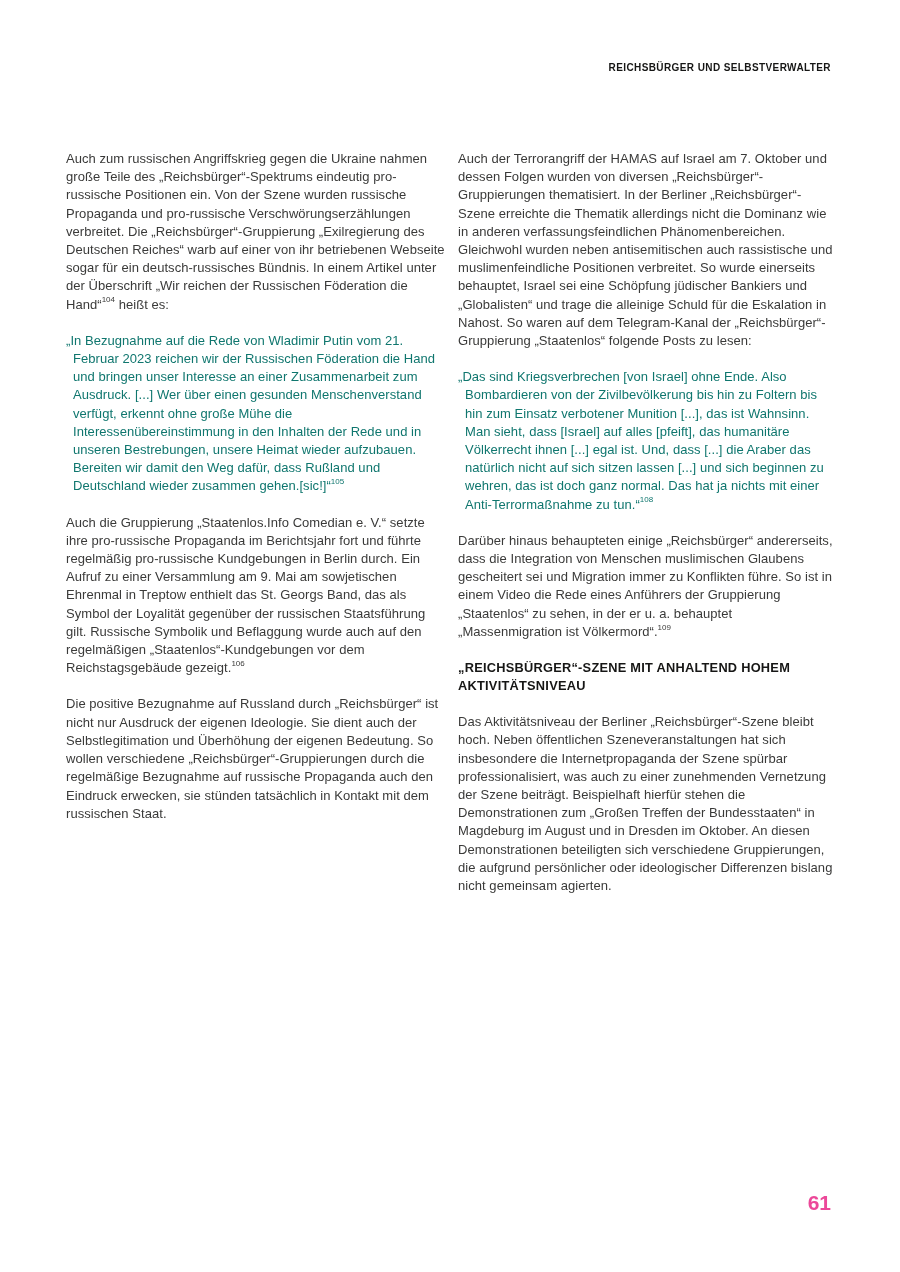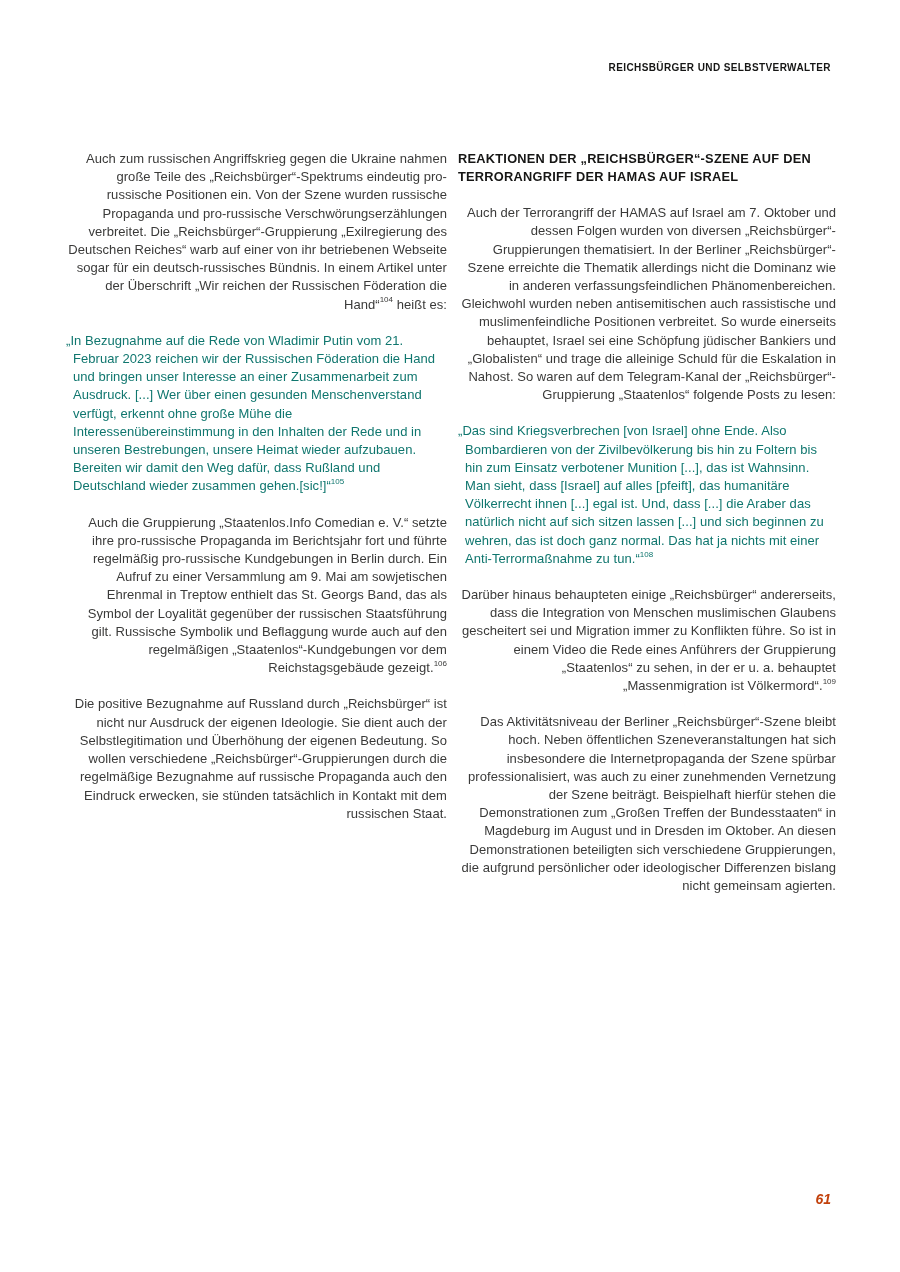--- a/index.html
+++ b/index.html
@@ -27,21 +27,21 @@
     top: 150px;
   }
   .col-left  { left: 66px;  width: 381px; }
   .col-right { left: 458px; width: 378px; }
   p.body {
     font-size: 13px;
     line-height: 18.2px;
     letter-spacing: 0.05px;
     color: #3a3a39;
     margin: 0 0 18px 0;
-    text-align: right;
+    text-align: left;
   }
   p.quote {
     font-size: 13px;
     line-height: 18.2px;
     letter-spacing: 0.05px;
     color: #0f766e;
     margin: 0 0 18px 0;
     padding-left: 7px;
     text-indent: -7px;
   }
@@ -58,24 +58,23 @@
     line-height: 0;
     position: relative;
     top: -1px;
     vertical-align: super;
     letter-spacing: 0;
   }
   .page-number {
     position: absolute;
     top: 1191px;
     right: 69px;
-    font-size: 14px;
+    font-size: 21px;
     font-weight: bold;
-    color: #c2410c;
-    font-style: italic;
+    color: #ec4899;
   }
 </style>
 </head>
 <body>
 
 <div class="page">
 
   <div class="running-head">REICHSBÜRGER UND SELBSTVERWALTER</div>
 
   <div class="col col-left">
@@ -85,29 +84,29 @@
     <p class="quote"><span>„In Bezugnahme auf die Rede von Wladimir Putin vom 21. Februar 2023 reichen wir der Russischen Föderation die Hand und bringen unser Interesse an einer Zusammenarbeit zum Ausdruck. [...] Wer über einen gesunden Menschenverstand verfügt, erkennt ohne große Mühe die Interessenübereinstimmung in den Inhalten der Rede und in unseren Bestrebungen, unsere Heimat wieder aufzubauen. Bereiten wir damit den Weg dafür, dass Rußland und Deutschland wieder zusammen gehen.[sic!]“</span><sup class="fn">105</sup></p>
 
     <p class="body"><span>Auch die Gruppierung „Staatenlos.Info Comedian e. V.“ setzte ihre pro-russische Propaganda im Berichtsjahr fort und führte regelmäßig pro-russische Kundgebungen in Berlin durch. Ein Aufruf zu einer Versammlung am 9. Mai am sowjetischen Ehrenmal in Treptow enthielt das St. Georgs Band, das als Symbol der Loyalität gegenüber der russischen Staatsführung gilt. Russische Symbolik und Beflaggung wurde auch auf den regelmäßigen „Staatenlos“-Kundgebungen vor dem Reichstagsgebäude gezeigt.</span><sup class="fn">106</sup></p>
 
     <p class="body"><span>Die positive Bezugnahme auf Russland durch „Reichsbürger“ ist nicht nur Ausdruck der eigenen Ideologie. Sie dient auch der Selbstlegitimation und Überhöhung der eigenen Bedeutung. So wollen verschiedene „Reichsbürger“-Gruppierungen durch die regelmäßige Bezugnahme auf russische Propaganda auch den Eindruck erwecken, sie stünden tatsächlich in Kontakt mit dem russischen Staat.</span></p>
 
   </div>
 
   <div class="col col-right">
 
-    <h2 class="subhead">REAKTIONEN DER „REICHSBÜRGER“-SZENE AUF DEN TERRORANGRIFF DER HAMAS AUF ISRAEL</h2>
 
     <p class="body"><span>Auch der Terrorangriff der HAMAS auf Israel am 7. Oktober und dessen Folgen wurden von diversen „Reichsbürger“-Gruppierungen thematisiert. In der Berliner „Reichsbürger“-Szene erreichte die Thematik allerdings nicht die Dominanz wie in anderen verfassungsfeindlichen Phänomenbereichen. Gleichwohl wurden neben antisemitischen auch rassistische und muslimenfeindliche Positionen verbreitet. So wurde einerseits behauptet, Israel sei eine Schöpfung jüdischer Bankiers und „Globalisten“ und trage die alleinige Schuld für die Eskalation in Nahost. So waren auf dem Telegram-Kanal der „Reichsbürger“-Gruppierung „Staatenlos“ folgende Posts zu lesen:</span></p>
 
 
     <p class="quote"><span>„Das sind Kriegsverbrechen [von Israel] ohne Ende. Also Bombardieren von der Zivilbevölkerung bis hin zu Foltern bis hin zum Einsatz verbotener Munition [...], das ist Wahnsinn. Man sieht, dass [Israel] auf alles [pfeift], das humanitäre Völkerrecht ihnen [...] egal ist. Und, dass [...] die Araber das natürlich nicht auf sich sitzen lassen [...] und sich beginnen zu wehren, das ist doch ganz normal. Das hat ja nichts mit einer Anti-Terrormaßnahme zu tun.“</span><sup class="fn">108</sup></p>
 
     <p class="body"><span>Darüber hinaus behaupteten einige „Reichsbürger“ andererseits, dass die Integration von Menschen muslimischen Glaubens gescheitert sei und Migration immer zu Konflikten führe. So ist in einem Video die Rede eines Anführers der Gruppierung „Staatenlos“ zu sehen, in der er u. a. behauptet „Massenmigration ist Völkermord“.</span><sup class="fn">109</sup></p>
 
+    <h2 class="subhead">„REICHSBÜRGER“-SZENE MIT ANHALTEND HOHEM AKTIVITÄTSNIVEAU</h2>
 
     <p class="body"><span>Das Aktivitätsniveau der Berliner „Reichsbürger“-Szene bleibt hoch. Neben öffentlichen Szeneveranstaltungen hat sich insbesondere die Internetpropaganda der Szene spürbar professionalisiert, was auch zu einer zunehmenden Vernetzung der Szene beiträgt. Beispielhaft hierfür stehen die Demonstrationen zum „Großen Treffen der Bundesstaaten“ in Magdeburg im August und in Dresden im Oktober. An diesen Demonstrationen beteiligten sich verschiedene Gruppierungen, die aufgrund persönlicher oder ideologischer Differenzen bislang nicht gemeinsam agierten.</span></p>
 
   </div>
 
   <div class="page-number">61</div>
 
 </div>
 
 </body></html>

